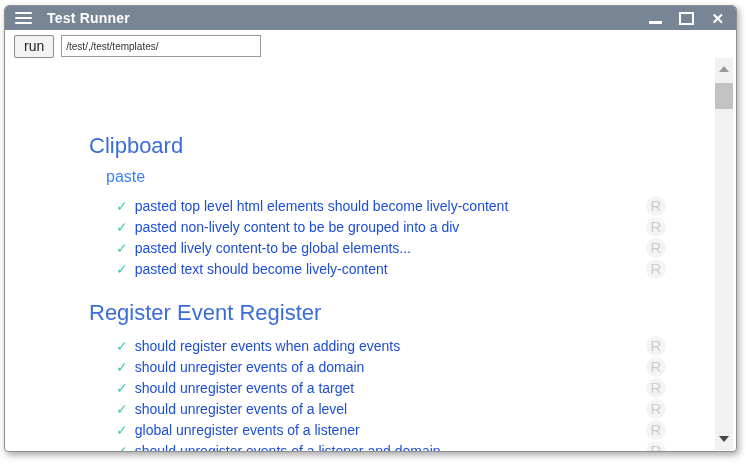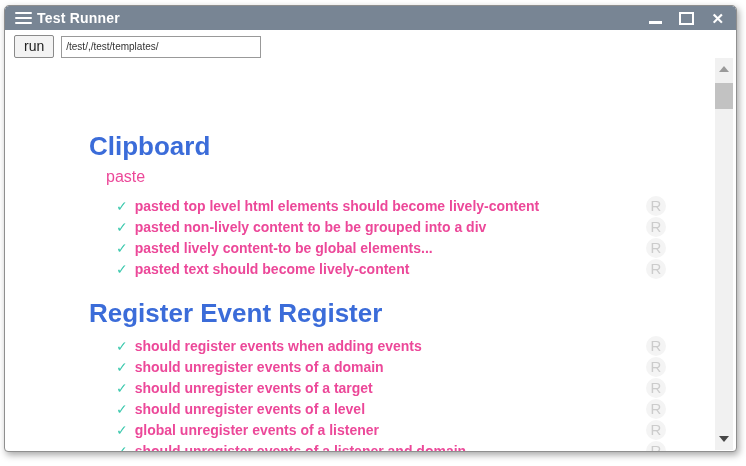--- a/index.html
+++ b/index.html
@@ -44,21 +44,21 @@
     gap: 3px;
     cursor: pointer;
   }
   .menu-icon span {
     display: block;
     height: 2px;
     background: #ffffff;
     border-radius: 1px;
   }
   .window-title {
-    margin-left: 5px;
+    margin-left: 15px;
     font-size: 14px;
     font-weight: bold;
     letter-spacing: 0.2px;
   }
   .win-controls {
     margin-left: auto;
     margin-right: 12px;
     display: flex;
     align-items: center;
     gap: 17px;
@@ -81,21 +81,21 @@
     font-size: 15px;
     font-weight: bold;
     color: #ffffff;
     line-height: 1;
     cursor: pointer;
   }
 
   
   .toolbar {
     display: flex;
-    align-items: center;
+    align-items: flex-start;
     gap: 7px;
     padding: 5px 0 4px 9px;
   }
   .run-btn {
     font-family: "Liberation Sans", sans-serif;
     font-size: 14px;
     color: #222;
     background: #f3f3f3;
     border: 1px solid #8a8a8a;
     border-radius: 2px;
@@ -113,27 +113,27 @@
   }
 
   
   .content {
     position: relative;
     padding: 71px 0 0 84px;
   }
   .group { margin-bottom: 21px; }
   .group-title {
     color: #3b6cd9;
-    font-size: 26px;
+    font-size: 22px;
     line-height: 26px;
     margin: 0 8px 9px 0;
-    font-weight: bold;
+    font-weight: normal;
   }
   .subgroup-title {
-    color: #ec4899;
+    color: #3b82f6;
     font-size: 16px;
     margin: 0 0 9px 17px;
     font-weight: normal;
   }
   .rows {
     margin-left: 27px;
     width: 550px;
   }
   .row {
     display: flex;
@@ -145,24 +145,23 @@
     display: flex;
     align-items: center;
     gap: 7px;
   }
   .check {
     color: #3dc9ae;
     font-size: 14px;
     line-height: 1;
   }
   .test-label {
-    color: #ec4899;
+    color: #1d4ed8;
     font-size: 14px;
     white-space: nowrap;
-    font-weight: bold;
   }
   .r-btn {
     width: 20px;
     height: 20px;
     border-radius: 50%;
     background: #f4f4f4;
     color: #cccccc;
     font-size: 15px;
     display: flex;
     align-items: center;

